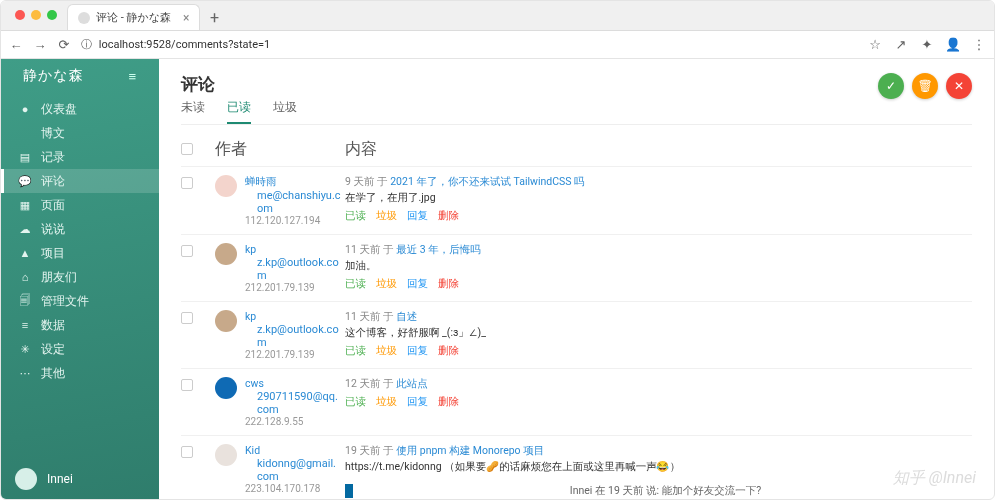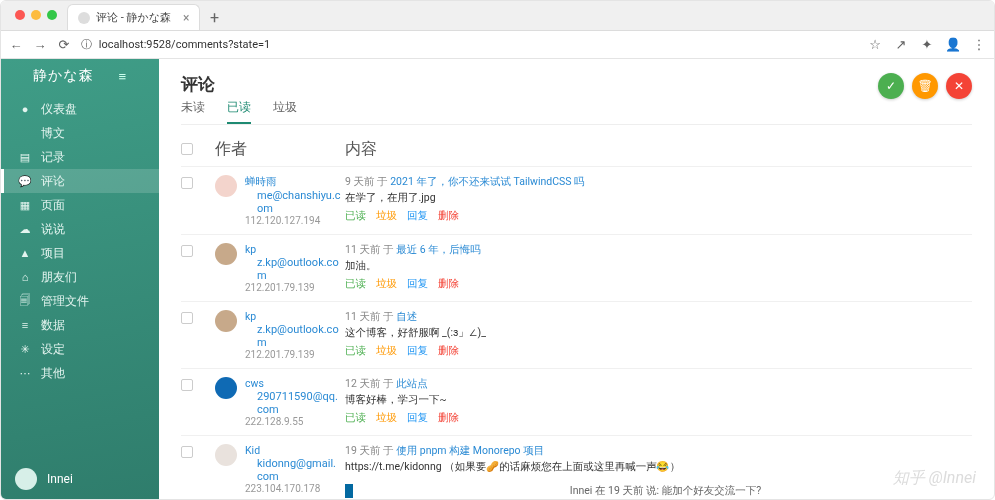--- a/index.html
+++ b/index.html
@@ -19,21 +19,21 @@
     .addrbar{height:28px;background:#fff;display:flex;align-items:center;padding:0 8px;gap:10px;border-bottom:1px solid #e4e4e4;}
     .nav-icn{width:14px;height:14px;color:#606060;display:flex;align-items:center;justify-content:center;font-size:13px;}
     .addr-input{flex:1;font-size:11px;color:#333;}
     .addr-input .lock{color:#606060;margin-right:4px;}
     .right-icns{display:flex;gap:12px;align-items:center;color:#606060;}
     .right-icns > *{width:14px;height:14px;display:flex;align-items:center;justify-content:center;font-size:13px;}
 
     
     .app{flex:1;display:flex;min-height:0;}
     .sidebar{width:158px;background:linear-gradient(170deg,#3f9d87 0%,#2f7d6c 100%);color:#fff;display:flex;flex-direction:column;font-size:12px;position:relative;}
-    .brand{height:34px;display:flex;align-items:center;justify-content:space-between;padding:0 32px;font-size:14px;letter-spacing:1px;}
+    .brand{height:34px;display:flex;align-items:center;justify-content:space-between;padding:0 22px;font-size:14px;letter-spacing:1px;}
     .burger{color:#cfe;font-size:13px;}
     .nav{list-style:none;margin-top:4px;}
     .nav li{height:24px;display:flex;align-items:center;padding:0 18px;gap:10px;color:#e3f4ef;cursor:pointer;}
     .nav li.active{background:rgba(255,255,255,.16);border-left:3px solid #fff;padding-left:15px;}
     .nav .icn{width:12px;display:inline-flex;justify-content:center;font-size:11px;}
     .userbar{margin-top:auto;height:40px;display:flex;align-items:center;gap:10px;padding:0 14px;}
     .avatar-sm{width:22px;height:22px;border-radius:50%;background:#d7efe8;}
 
     .main{flex:1;padding:14px 22px 0 22px;overflow:hidden;position:relative;min-width:0;}
     .page-head{display:flex;align-items:flex-start;justify-content:space-between;}
@@ -217,21 +217,21 @@
             </div>
             <div class="avcol">
               <div class="av" style="background:#c7a98a;"></div>
             </div>
             <div class="author">
               <div class="name">kp</div>
               <div class="email">z.kp@outlook.com</div>
               <div class="ip">212.201.79.139</div>
             </div>
             <div class="content">
-              <div class="meta">11 天前 于 <span class="link">最近 6 年，后悔吗</span></div>
+              <div class="meta">11 天前 于 <span class="link">最近 3 年，后悔吗</span></div>
               <div class="body">加油。</div>
               <div class="actions"><span class="a-read">已读</span><span class="a-spam">垃圾</span><span class="a-reply">回复</span><span class="a-del">删除</span></div>
             </div>
           </div>
           <div class="row">
             <div class="cb">
               <span class="chk"></span>
             </div>
             <div class="avcol">
               <div class="av" style="background:#c7a98a;"></div>
@@ -254,21 +254,20 @@
             <div class="avcol">
               <div class="av" style="background:#0f6ab4;"></div>
             </div>
             <div class="author">
               <div class="name">cws</div>
               <div class="email">290711590@qq.com</div>
               <div class="ip">222.128.9.55</div>
             </div>
             <div class="content">
               <div class="meta">12 天前 于 <span class="link">此站点</span></div>
-              <div class="body">博客好棒，学习一下~</div>
               <div class="actions"><span class="a-read">已读</span><span class="a-spam">垃圾</span><span class="a-reply">回复</span><span class="a-del">删除</span></div>
             </div>
           </div>
           <div class="row">
             <div class="cb">
               <span class="chk"></span>
             </div>
             <div class="avcol">
               <div class="av" style="background:#e9e2dd;"></div>
             </div>

